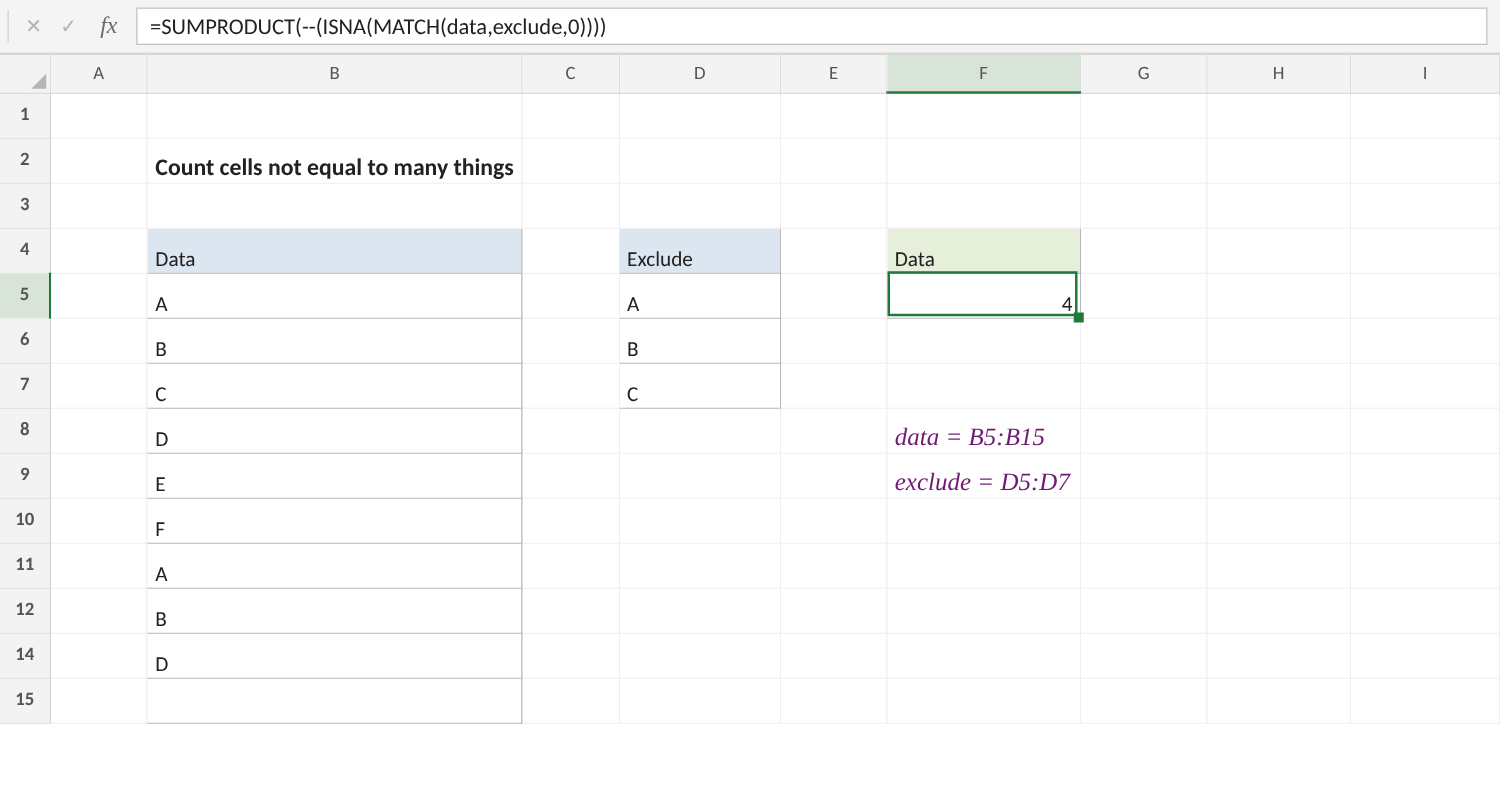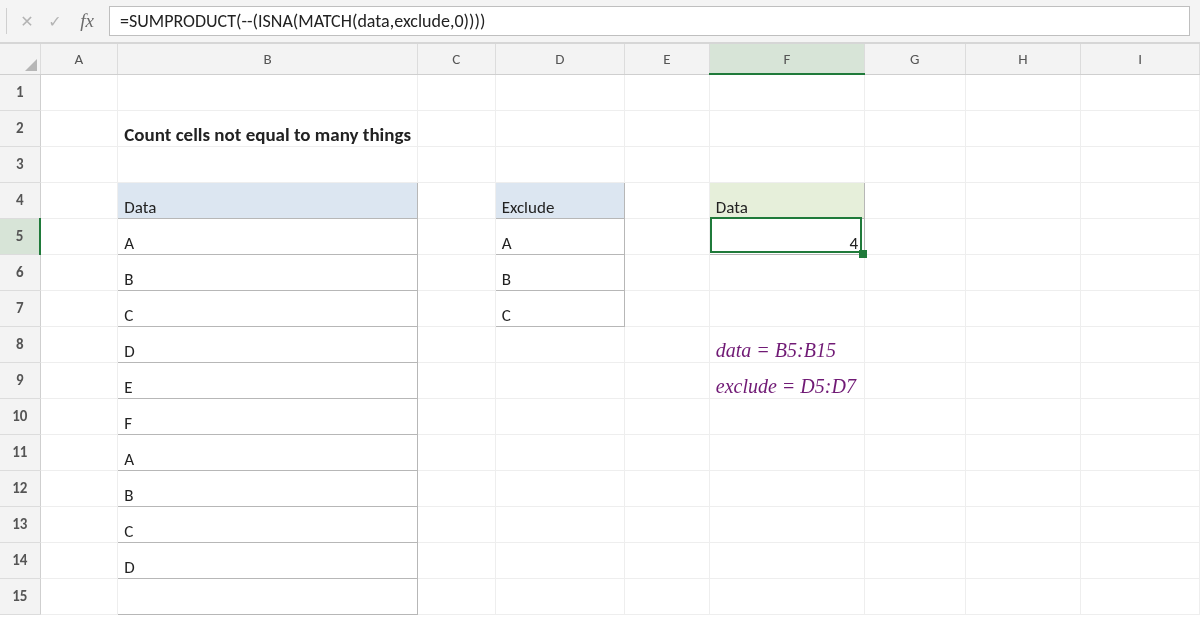--- a/index.html
+++ b/index.html
@@ -410,36 +410,20 @@
           </td>
           <td id="C12"></td>
           <td id="D12"></td>
           <td id="E12"></td>
           <td id="F12"></td>
           <td id="G12"></td>
           <td id="H12"></td>
           <td id="I12"></td>
         </tr>
         <tr>
-          <th class="rowhdr">13</th>
-          <td id="A13"></td>
-          <td id="B13" class=" tbl">
-            <div class="cell-inner ">
-              <span>C</span>
-            </div>
-          </td>
-          <td id="C13"></td>
-          <td id="D13"></td>
-          <td id="E13"></td>
-          <td id="F13"></td>
-          <td id="G13"></td>
-          <td id="H13"></td>
-          <td id="I13"></td>
-        </tr>
-        <tr>
           <th class="rowhdr">14</th>
           <td id="A14"></td>
           <td id="B14" class=" tbl">
             <div class="cell-inner ">
               <span>D</span>
             </div>
           </td>
           <td id="C14"></td>
           <td id="D14"></td>
           <td id="E14"></td>

